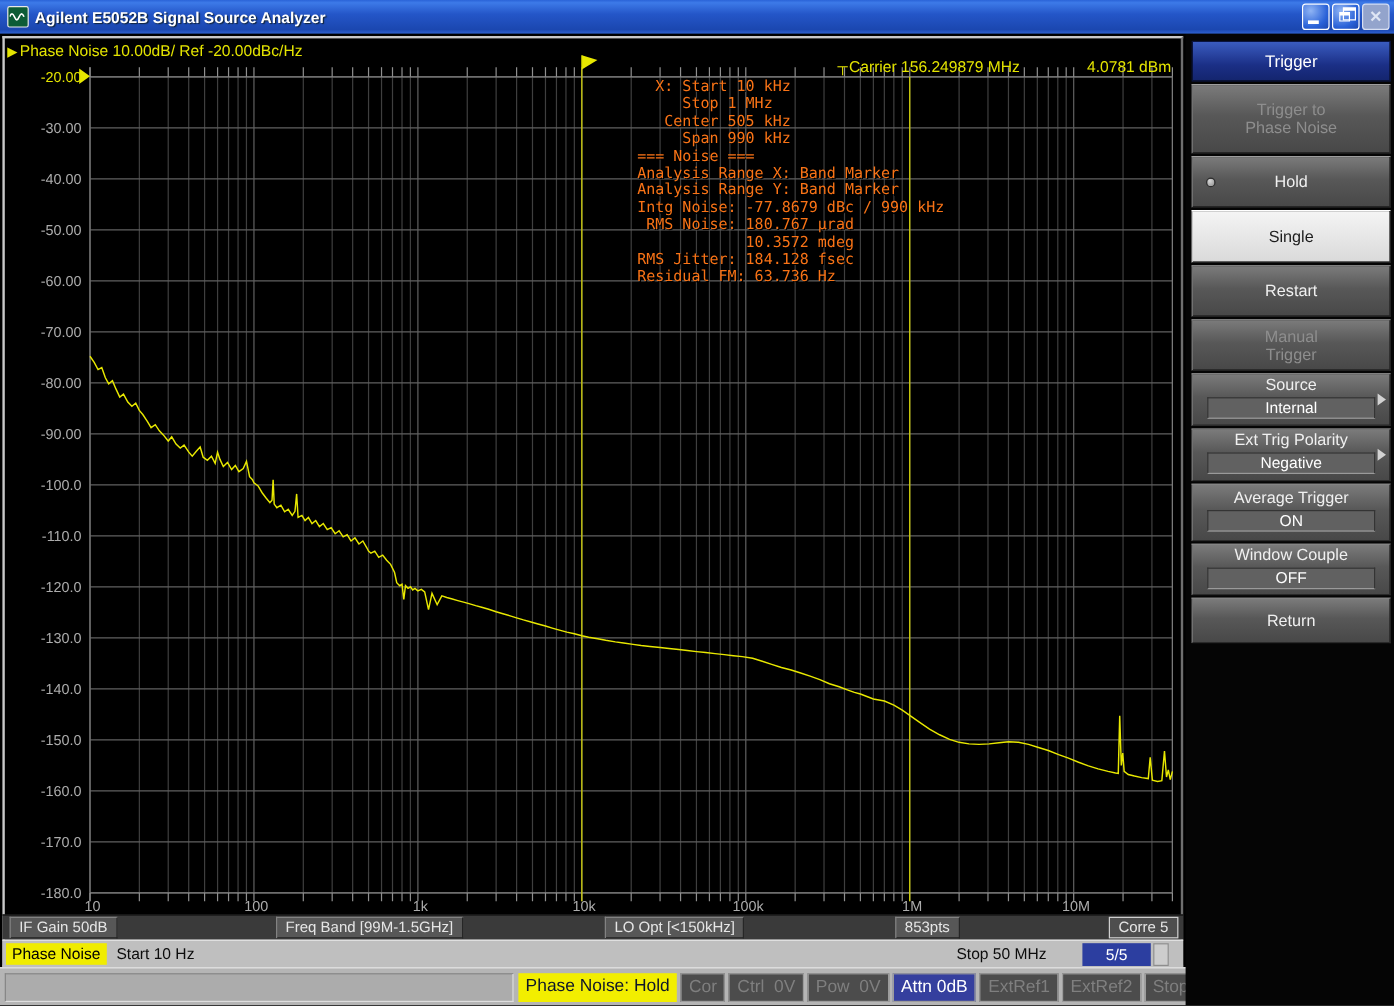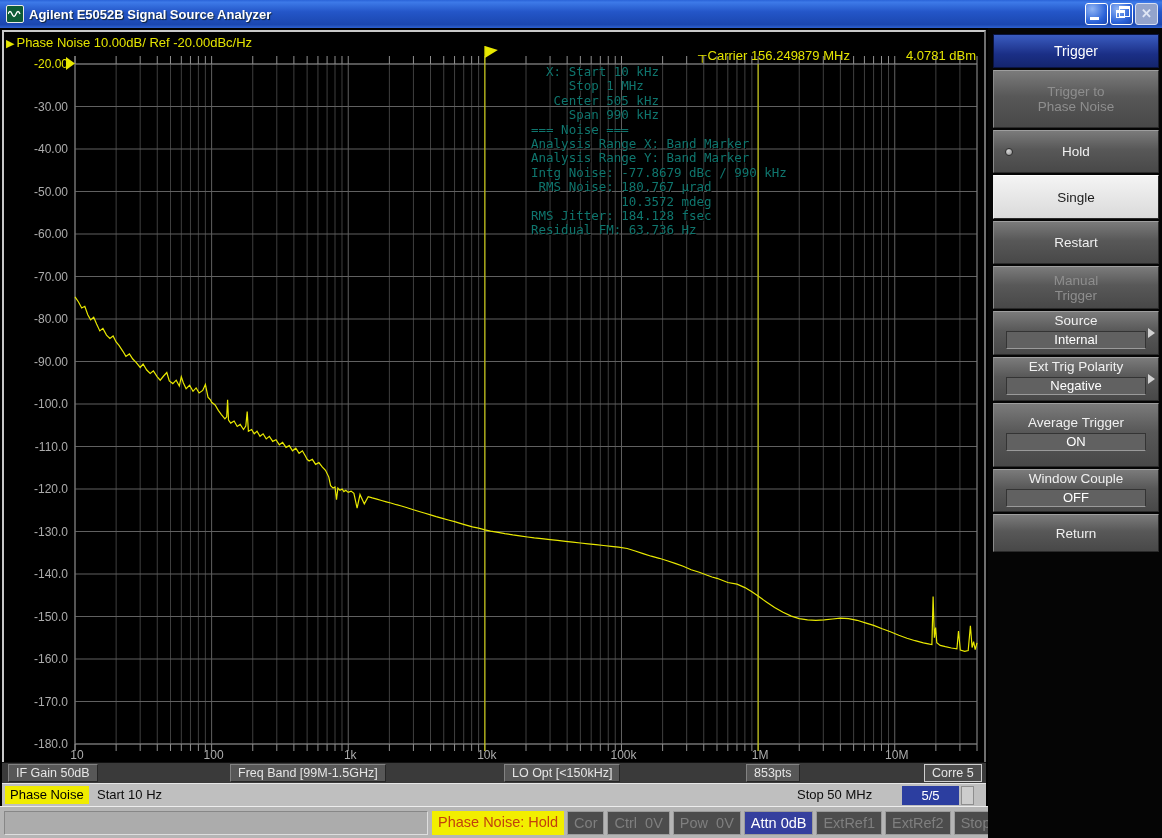--- a/index.html
+++ b/index.html
@@ -30,21 +30,21 @@
     background:#000; border:2px solid; border-color:#c9c9c9 #6f6f6f #6f6f6f #c9c9c9; z-index:0; }
 
   #plot-svg { position:absolute; left:0; top:0; z-index:1; pointer-events:none; }
 
   .overlay { position:absolute; z-index:2; }
   .trace-header { left:6px; top:35px; color:#e4e400; font-size:13px; white-space:pre;text-align:right; }
   .trace-header .mk { color:#e4e400; font-size:11px; margin-right:2px; }
   .carrier-line { left:698px; top:48px; width:278px; display:flex; color:#e4e400; font-size:13px; }
   .carrier-line .mk { font-size:12px; margin-right:1px; }
   .carrier-line .pow { margin-left:auto; }
-  .info-panel { left:531px; top:65px; color:#0f766e; font-family:"DejaVu Sans Mono", monospace;
+  .info-panel { left:531px; top:65px; color:#f97316; font-family:"DejaVu Sans Mono", monospace;
     font-size:12.5px; line-height:14.4px; white-space:pre; text-shadow:1px 1px 0 #000; }
   .axis-label { position:absolute; z-index:2; color:#acacac; font-size:12px; }
   .y-label { width:56px; text-align:right; }
   .y-label.ref { color:#e4e400; }
   .x-label { width:60px; text-align:center; }
 
   
   .row1 { position:absolute; left:2px; top:762px; width:984px; height:21px;
     background:#3a3a3a; border-top:1px solid #101010; z-index:3; }
   .chip1 { position:absolute; top:1px; height:18px; line-height:16px; background:#575757;
@@ -64,21 +64,21 @@
   .page-spacer { position:absolute; left:959px; top:2px; width:13px; height:19px;
     background:#cdcdcd; border:1px solid #8e8e8e; }
 
   
   .taskbar { position:absolute; left:0; top:806px; width:1162px; height:32px;
     background:#b5b5b5; border-top:1px solid #ededed; z-index:3; display:flex; align-items:center; }
   .tb-tray { position:absolute; left:4px; top:4px; width:424px; height:24px;
     background:#acacac; border:1px solid #878787; border-bottom-color:#dedede; border-right-color:#dedede; }
   .tb-items { position:absolute; left:432px; top:4px; display:flex; gap:3px; }
   .tb-chip { height:24px; line-height:22px; padding:0 6px; font-size:14.5px; white-space:pre; }
-  .tb-yellow { background:#f2ee00; color:#c2410c;text-align:right; }
+  .tb-yellow { background:#f2ee00; color:#0f172a;text-align:right; }
   .tb-dim { background:#4c4c4c; color:#7f7f7f; border:1px solid #9c9c9c; }
   .tb-blue { background:#353f9e; color:#fff; border:1px solid #9c9c9c; }
   .tb-clock { background:#434343; color:#f4f4f4; border:1px solid #c9c9c9; font-size:15px; }
 
   
   .sidebar { position:absolute; left:988px; top:28px; width:174px; height:810px;
     background:#050505; z-index:4; padding:6px 3px 0 5px; }
   .sb-header { height:34px; line-height:32px; text-align:center; color:#fff; font-size:14px;
     background:linear-gradient(180deg,#3a5cc0,#1b2f86 60%,#14256e);
     border:1px solid #0a1440; margin-bottom:2px; }
@@ -89,21 +89,21 @@
   .sb-btn.disabled { color:#8e8e8e; }
   .sb-btn.active { background:linear-gradient(180deg,#f4f4f4,#dadada); color:#1c1c1c;
     border-top-color:#fff; border-left-color:#f0f0f0; }
   .sb-val { margin:3px 12px 4px 12px; height:18px; line-height:16px; background:#616161;
     border:1px solid #343434; border-bottom-color:#9a9a9a; color:#fff; font-size:13px; }
   .sb-arrow { position:absolute; right:3px; top:50%; margin-top:-5px; width:0; height:0;
     border-left:7px solid #d2d2d2; border-top:5px solid transparent; border-bottom:5px solid transparent; }
   .sb-radio { position:absolute; left:11px; top:50%; margin-top:-4px; width:8px; height:8px;
     border-radius:50%; background:radial-gradient(circle at 35% 30%, #d8d8d8, #8d8d8d);
     border:1px solid #2e2e2e; }
-  .h45{height:58px}.h44{height:44px}.h43{height:43px}.h38{height:38px}.h37{height:37px}.h47{height:64px}
+  .h45{height:58px}.h44{height:44px}.h43{height:43px}.h38{height:38px}.h37{height:37px}.h47{height:48px}
 </style>
 </head>
 <body>
 
 <div id="stage">
 
   <div class="titlebar">
     <div class="app-icon">
       <svg width="14" height="10" viewBox="0 0 14 10">
           <path d="M0 5 Q2 0 4 5 T8 5 T12 5" stroke="#fff" stroke-width="1.4" fill="none"></path>

